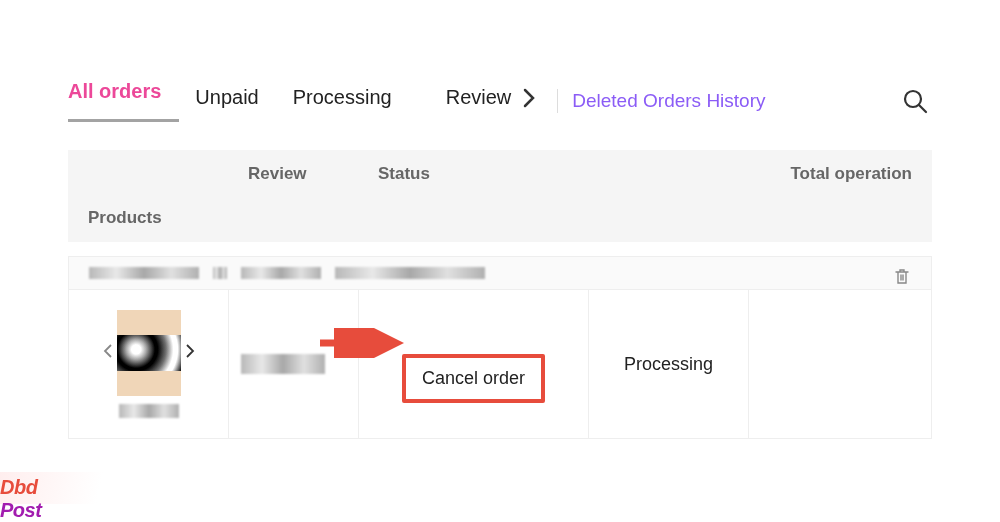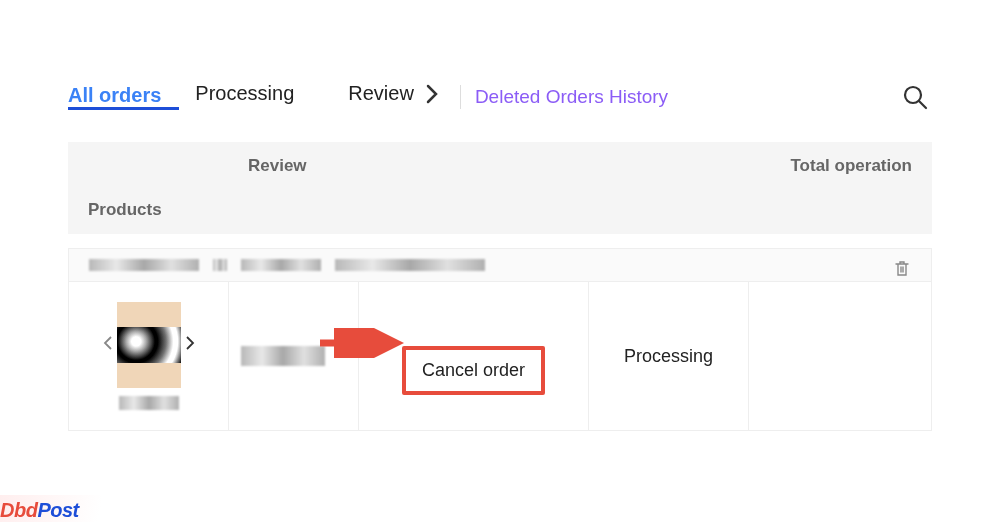--- a/index.html
+++ b/index.html
@@ -24,23 +24,23 @@
     .tab {
       font-size: 20px;
       color: #222;
       padding: 0 18px 8px 0;
       margin-right: 16px;
       cursor: pointer;
       white-space: nowrap;
     }
     .tab.active {
       font-weight: 700;
-      color: #3b82f6;
-      border-bottom: 3px solid #1d4ed8;
-      padding-bottom: 0;
+      color: #ec4899;
+      border-bottom: 3px solid #a3a3a3;
+      padding-bottom: 16px;
     }
     .tab.truncated {
       padding-right: 0;
       margin-right: 4px;
       margin-left: 20px;
     }
     .scroll-right {
       font-size: 22px;
       color: #333;
       padding: 0 8px;
@@ -189,62 +189,65 @@
 
     .watermark {
       position: absolute;
       left: 0;
       bottom: 0;
       display: flex;
       font-size: 20px;
       font-weight: 700;
       font-style: italic;
       letter-spacing: -0.5px;
+      flex-direction: column;
     }
     .wm1 { color: #e74c3c; }
-    .wm2 { color: #1d4ed8; }
+    .wm2 { color: #a21caf; }
     .watermark::before {
       content: "";
       position: absolute;
       left: -10px;
       top: -4px;
       width: 110px;
       height: 32px;
       background: linear-gradient(90deg, rgba(255,235,235,0.9) 0%, rgba(255,255,255,0) 100%);
       z-index: -1;
       transform: skewX(-12deg);
     }
   </style>
 </head>
 <body>
 
 <div class="container">
 
   <div class="tabs-row">
     <div class="tab active">All orders</div>
+    <div class="tab">Unpaid</div>
     <div class="tab">Processing</div>
     <div class="tab truncated">Review</div>
     <div class="scroll-right">
       <svg width="12" height="20" viewBox="0 0 12 20">
           <path d="M2 2 L10 10 L2 18" stroke="#333" stroke-width="2.5" fill="none" stroke-linecap="round"></path>
         </svg>
     </div>
     <div class="divider-v"></div>
     <div class="deleted-link">Deleted Orders History</div>
     <div class="search-icon">
       <svg width="26" height="26" viewBox="0 0 26 26">
           <circle cx="11" cy="11" r="8" stroke="#333" stroke-width="2.2" fill="none"></circle>
           <line x1="17" y1="17" x2="24" y2="24" stroke="#333" stroke-width="2.2" stroke-linecap="round"></line>
         </svg>
     </div>
   </div>
 
   <div class="header-bar">
     <div class="col-products">Products</div>
     <div class="col-total">Review</div>
+    <div class="col-status">Status</div>
     <div class="col-operation">Total operation</div>
   </div>
 
   <div class="order-card">
     <div class="order-top">
       <span class="blur-block" style="width:110px"></span>
       <span class="blur-block" style="width:14px"></span>
       <span class="blur-block" style="width:80px"></span>
       <span class="blur-block" style="width:150px"></span>
       <div class="trash-icon">

